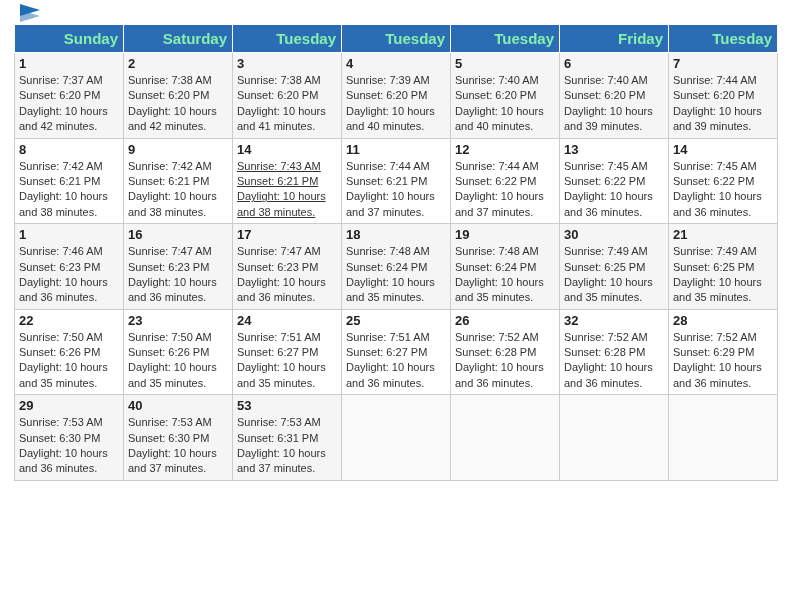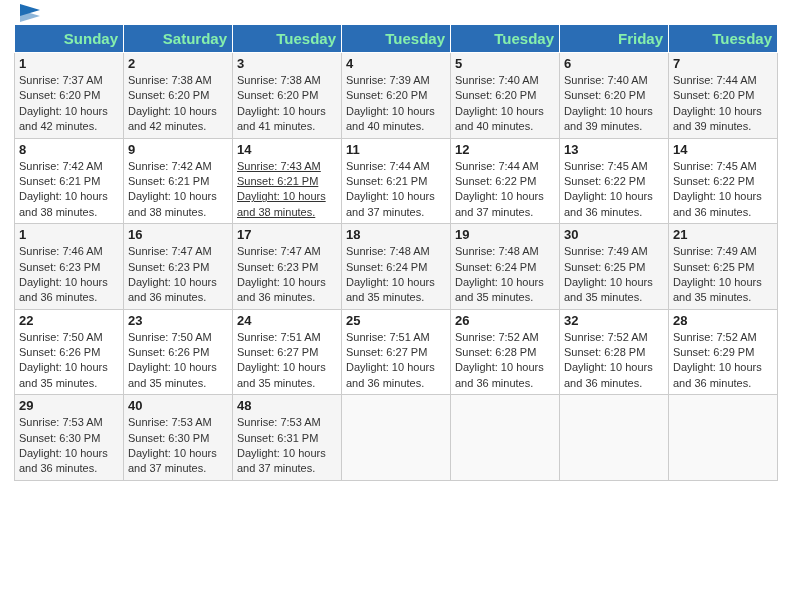--- a/index.html
+++ b/index.html
@@ -313,21 +313,21 @@
 Sunset: 6:30 PM
 Daylight: 10 hours and 36 minutes.</div>
           </td>
           <td>
             <span class="day-num">40</span>
             <div class="day-info" style="white-space: pre-line;">Sunrise: 7:53 AM
 Sunset: 6:30 PM
 Daylight: 10 hours and 37 minutes.</div>
           </td>
           <td>
-            <span class="day-num">48</span>
+            <span class="day-num">53</span>
             <div class="day-info" style="white-space: pre-line;">Sunrise: 7:53 AM
 Sunset: 6:31 PM
 Daylight: 10 hours and 37 minutes.</div>
           </td>
           <td class="empty-cell"></td>
           <td class="empty-cell"></td>
           <td class="empty-cell"></td>
           <td class="empty-cell"></td>
         </tr>
       </tbody>

